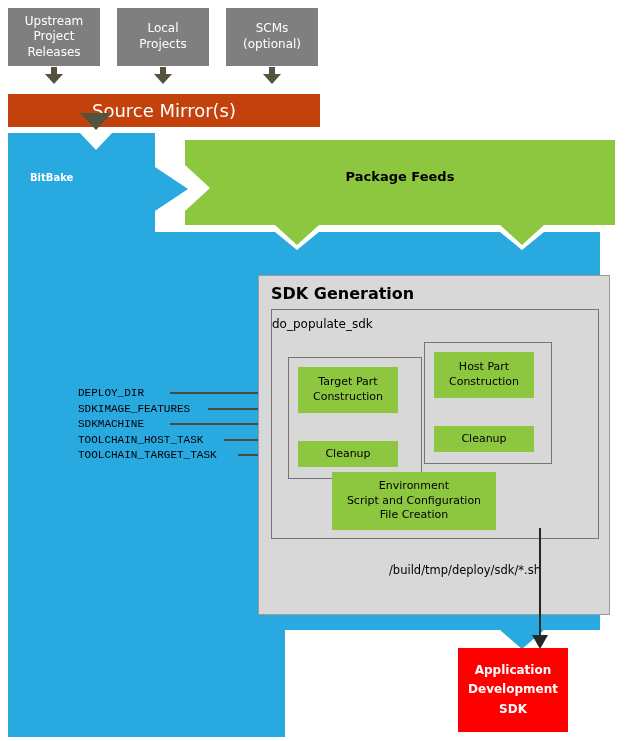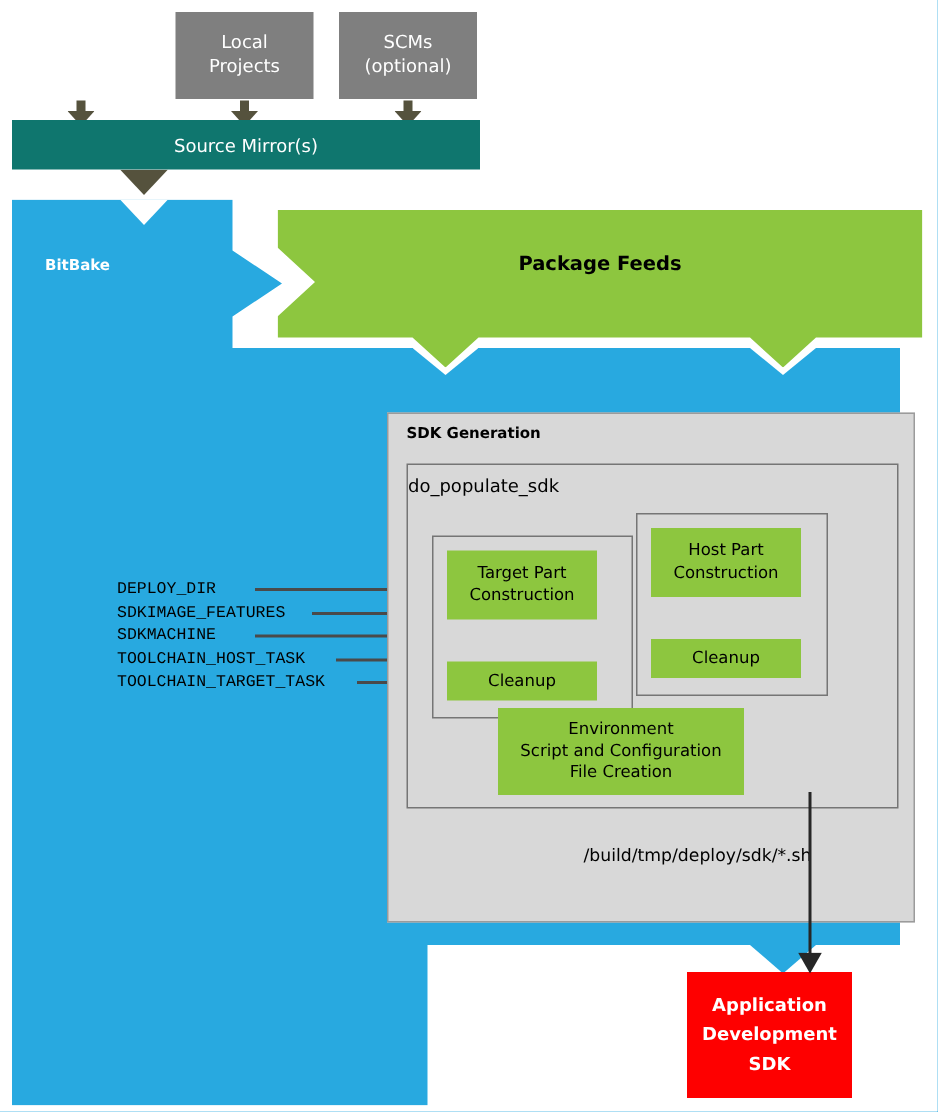--- a/index.html
+++ b/index.html
@@ -3,21 +3,21 @@
 <meta charset="utf-8">
 <style>
   * { margin:0; padding:0; box-sizing:border-box; }
   body { background:#ffffff; }
   .stage { position:relative; width:625px; height:741px; background:#fff;
            font-family:"DejaVu Sans","Liberation Sans",sans-serif; overflow:hidden; }
   .abs { position:absolute; }
   .center { display:flex; align-items:center; justify-content:center; text-align:center; }
   .pre { white-space:pre-line; }
   .graybox { background:#7F7F7F; color:#fff; font-size:12px; line-height:1.3; }
-  .darkbar { background:#0f766e; color:#fff; font-size:12px; }
+  .darkbar { background:#c2410c; color:#fff; font-size:18px;margin-top:14px; }
   .dark { background:#55523D; }
   .white { background:#fff; }
   .blue { background:#28A9E0; }
   .green { background:#8DC63F; }
   .tri-down { clip-path:polygon(0 0,100% 0,50% 100%); }
   .tri-right { clip-path:polygon(0 0,0 100%,100% 50%); }
   .greenbox { background:#8DC63F; color:#000; font-size:11px; line-height:1.35; }
   .panel { background:#D8D8D8; border:1px solid #9B9B9B; }
   .innerbox { border:1px solid #757575; }
   .bold { font-weight:bold; color:#000; }
@@ -25,20 +25,23 @@
   .shaft { height:2px; background:#4A4A4A; }
   .head { width:12px; height:10px; background:#4A4A4A; }
   .redbox { background:#FE0000; color:#fff; font-weight:bold; font-size:12px; line-height:1.6; }
   .blkline { background:#262626; }
 </style>
 </head>
 <body>
 
 <div class="stage">
 
+  <div class="abs graybox center pre" style="left:8px;top:8px;width:92px;height:58px">Upstream
+Project
+Releases</div>
   <div class="abs graybox center pre" style="left:117px;top:8px;width:92px;height:58px">Local
 Projects</div>
   <div class="abs graybox center pre" style="left:226px;top:8px;width:92px;height:58px">SCMs
 (optional)</div>
 
   <div class="abs dark" style="left:51px;top:67px;width:6px;height:8px"></div>
   <div class="abs dark tri-down" style="left:45px;top:74px;width:18px;height:10px"></div>
   <div class="abs dark" style="left:160px;top:67px;width:6px;height:8px"></div>
   <div class="abs dark tri-down" style="left:154px;top:74px;width:18px;height:10px"></div>
   <div class="abs dark" style="left:269px;top:67px;width:6px;height:8px"></div>
@@ -72,21 +75,21 @@
   <div class="abs shaft" style="left:208px;top:408px;width:50px"></div>
   <div class="abs head tri-right" style="left:258px;top:404px"></div>
   <div class="abs shaft" style="left:170px;top:423px;width:88px"></div>
   <div class="abs head tri-right" style="left:258px;top:419px"></div>
   <div class="abs shaft" style="left:224px;top:439px;width:34px"></div>
   <div class="abs head tri-right" style="left:258px;top:435px"></div>
   <div class="abs shaft" style="left:238px;top:454px;width:20px"></div>
   <div class="abs head tri-right" style="left:258px;top:450px"></div>
 
   <div class="abs panel" style="left:258px;top:275px;width:352px;height:340px">
-    <div class="abs bold" style="left:12px;top:8px;font-size:10px">SDK Generation</div>
+    <div class="abs bold" style="left:12px;top:8px;font-size:16px">SDK Generation</div>
 
     <div class="abs innerbox" style="left:12px;top:33px;width:328px;height:230px">
       <div class="abs" style="left:0;right:0;top:7px;text-align:left;font-size:12px;color:#000">do_populate_sdk</div>
 
       <div class="abs innerbox" style="left:16px;top:47px;width:134px;height:122px">
         <div class="abs greenbox center pre" style="left:9px;top:9px;width:100px;height:46px">Target Part
 Construction</div>
         <div class="abs greenbox center" style="left:9px;top:83px;width:100px;height:26px">Cleanup</div>
       </div>
 

